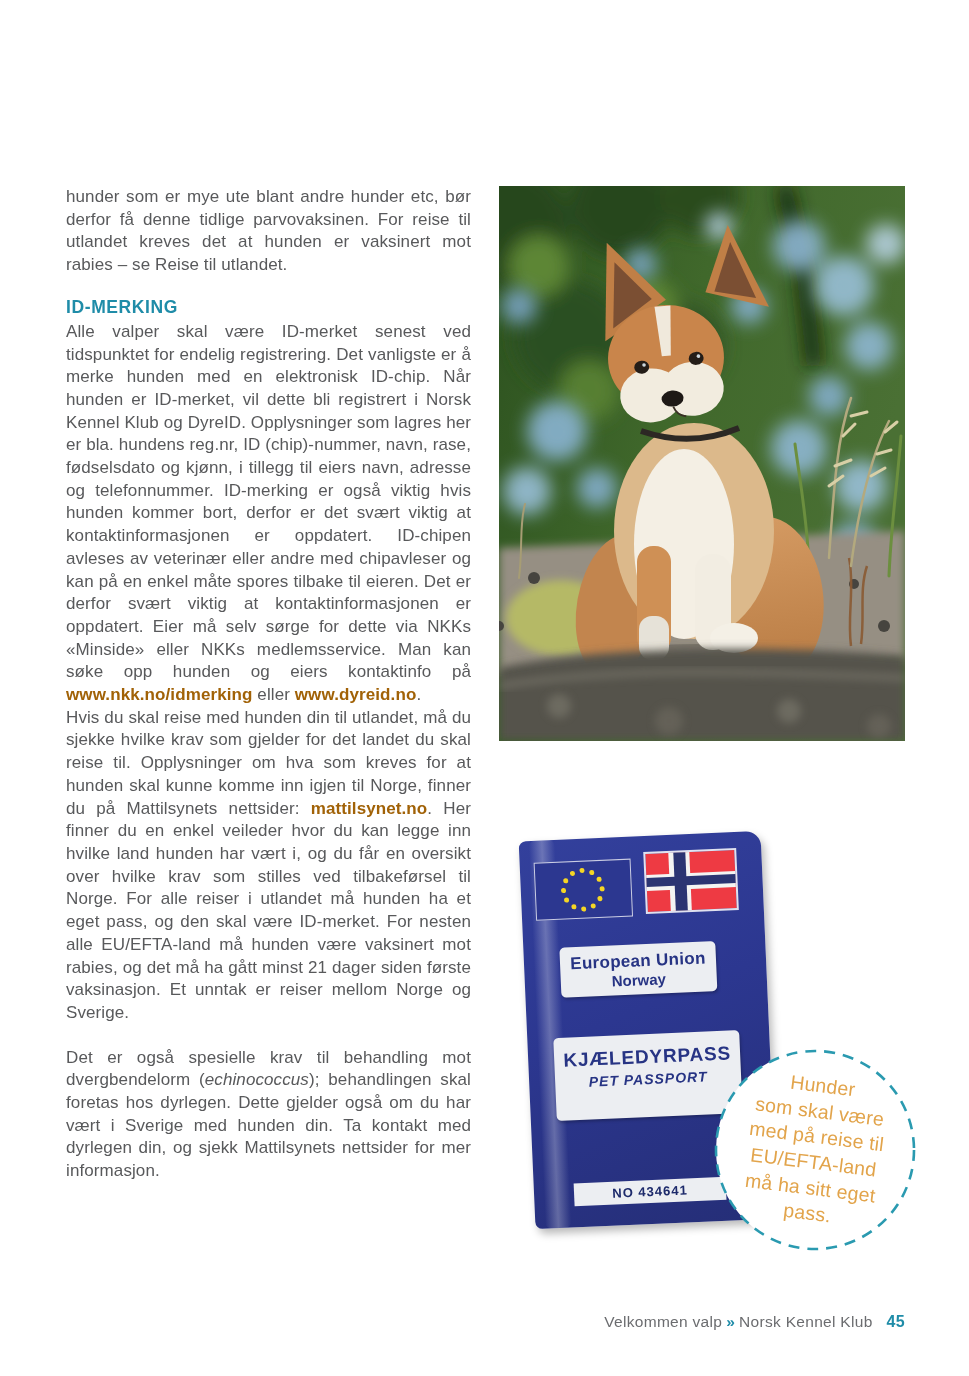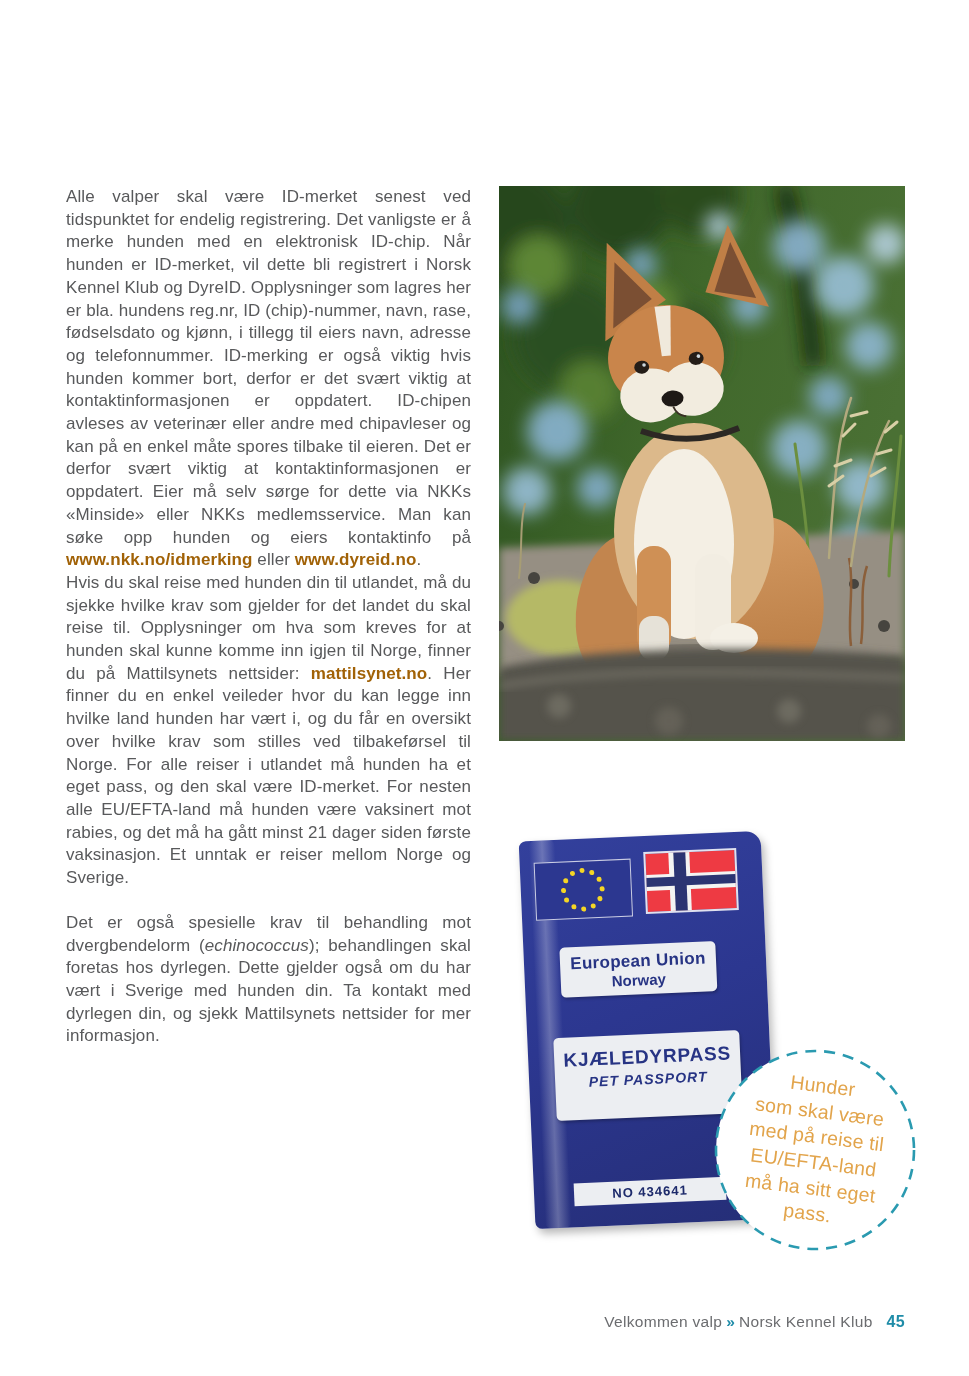--- a/index.html
+++ b/index.html
@@ -91,21 +91,23 @@
   }
   .footer .sep { color:#1f8ca8; font-weight:bold; padding:0 4px; }
   .footer .pageno { color:#1f8ca8; font-weight:bold; margin-left:14px; font-size:16px;margin-top:12px; }
 </style>
 </head>
 <body>
 
 <div class="sheet">
 
   <div class="left-col">
-
+    <p class="body-p">hunder som er mye ute blant andre hunder etc, bør derfor få denne tidlige parvovaksinen. For reise til utlandet kreves det at hunden er vaksinert mot rabies – se Reise til utlandet.</p>
+
+    <h3 class="h-teal">ID-MERKING</h3>
     <p class="body-p" style="margin-top:0;"><span>Alle valper skal være ID-merket senest ved tidspunktet for endelig registrering. Det vanligste er å merke hunden med en elektronisk ID-chip.  Når hunden er ID-merket, vil dette bli registrert i Norsk Kennel Klub og DyreID. Opplysninger som lagres her er bla. hundens reg.nr, ID (chip)-nummer, navn, rase, fødselsdato og kjønn, i tillegg til eiers navn, adresse og telefonnummer. ID-merking er også viktig hvis hunden kommer bort, derfor er det svært viktig at kontaktinformasjonen er oppdatert. ID-chipen avleses av veterinær eller andre med chipavleser og kan på en enkel måte spores tilbake til eieren. Det er derfor svært viktig at kontaktinformasjonen er oppdatert. Eier må selv sørge for dette via NKKs «Minside» eller NKKs medlemsservice. Man kan søke opp hunden og eiers kontaktinfo på </span><b>www.nkk.no/idmerking</b><span> eller </span><b>www.dyreid.no</b><span>.</span></p>
 
     <p class="body-p" style="margin-top:0;"><span>Hvis du skal reise med hunden din til utlandet, må du sjekke hvilke krav som gjelder for det landet du skal reise til. Opplysninger om hva som kreves for at hunden skal kunne komme inn igjen til Norge, finner du på Mattilsynets nettsider: </span><b>mattilsynet.no</b><span>. Her finner du en enkel veileder hvor du kan legge inn hvilke land hunden har vært i, og du får en oversikt over hvilke krav som stilles ved tilbakeførsel til Norge. For alle reiser i utlandet må hunden ha et eget pass, og den skal være ID-merket. For nesten alle EU/EFTA-land må hunden være vaksinert mot rabies, og det må ha gått minst 21 dager siden første vaksinasjon. Et unntak er reiser mellom Norge og Sverige.</span></p>
 
     <p class="body-p"><span>Det er også spesielle krav til behandling mot dvergbendelorm (</span><i>echinococcus</i><span>); behandlingen skal foretas hos dyrlegen. Dette gjelder også om du har vært i Sverige med hunden din. Ta kontakt med dyrlegen din, og sjekk Mattilsynets nettsider for mer informasjon.</span></p>
   </div>
 
   <div class="right-col">
 
     <div class="photo">

